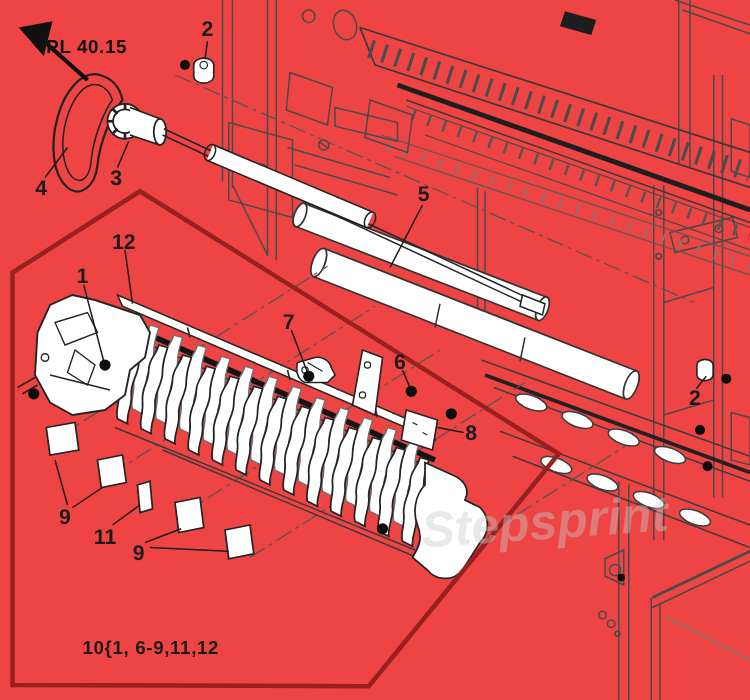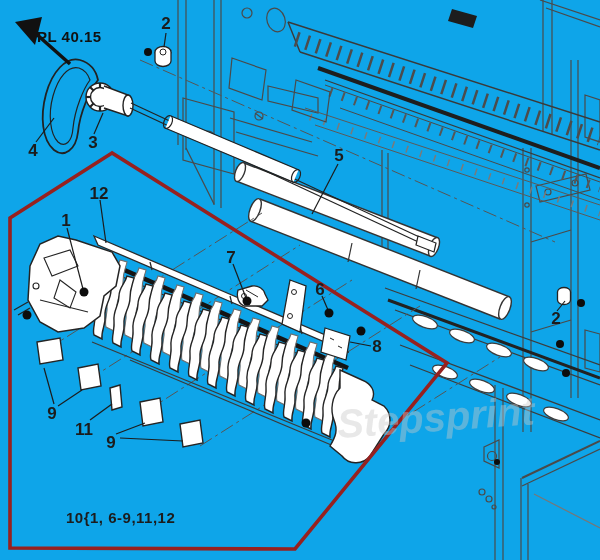--- a/index.html
+++ b/index.html
@@ -1,18 +1,18 @@
 <!DOCTYPE html>
 <html><head>
 <meta charset="utf-8">
 <style>
   html,body{margin:0;padding:0;background:#ffffff;}
   .stage{
     position:relative;width:600px;height:560px;overflow:hidden;
-    background:#0ea5e9;font-family:"Liberation Sans", sans-serif;
+    background:#ef4444;font-family:"Liberation Sans", sans-serif;
   }
   svg text{font-family:"Liberation Sans", sans-serif;}
   .callout{font-size:17px;font-weight:bold;fill:#1c1c1c;}
   .ref-label{font-size:15px;font-weight:bold;fill:#111;letter-spacing:.5px;}
   .note-label{font-size:15px;font-weight:bold;fill:#1c1c1c;letter-spacing:.5px;}
   .watermark{font-size:40px;font-style:italic;font-weight:bold;fill:#c9c9c9;opacity:.42;}
 </style>
 </head>
 <body>
 

